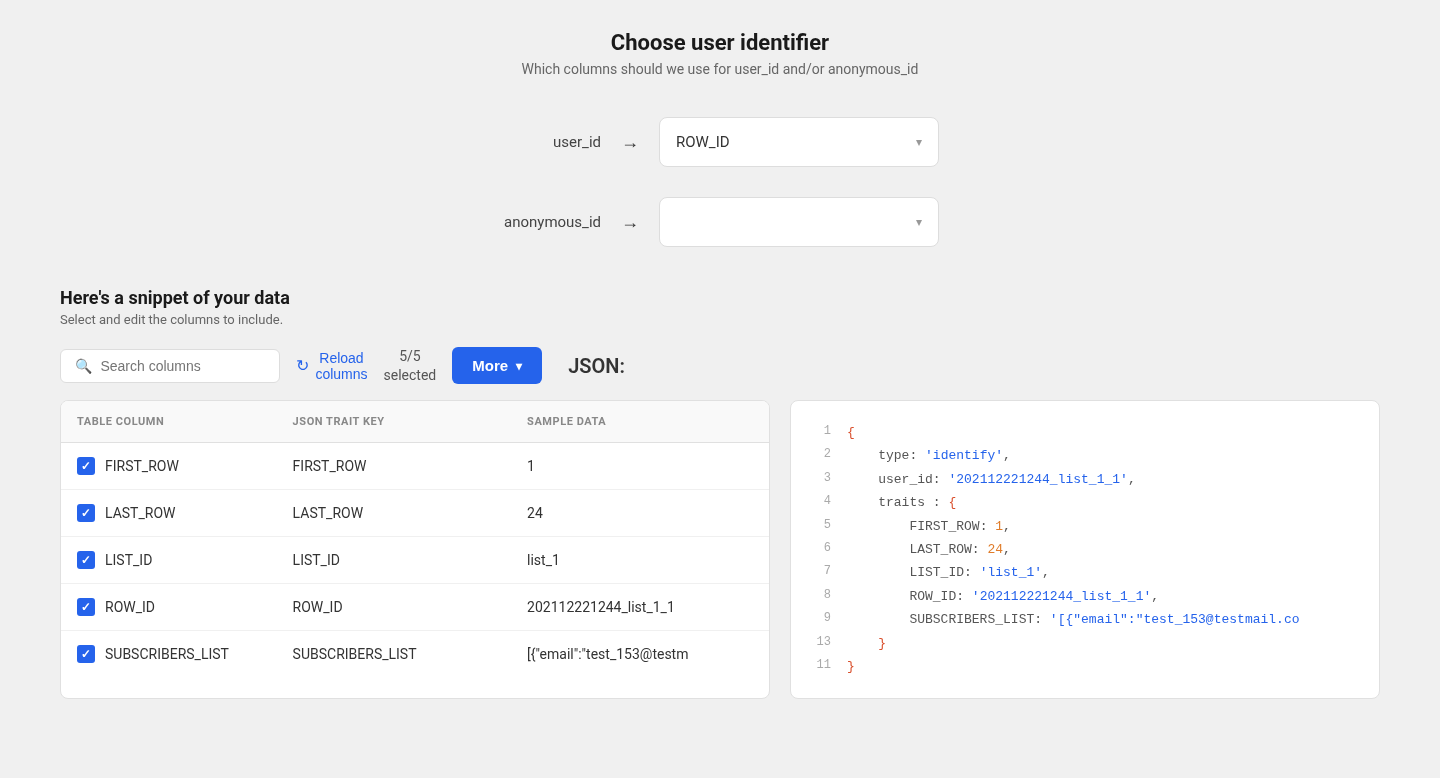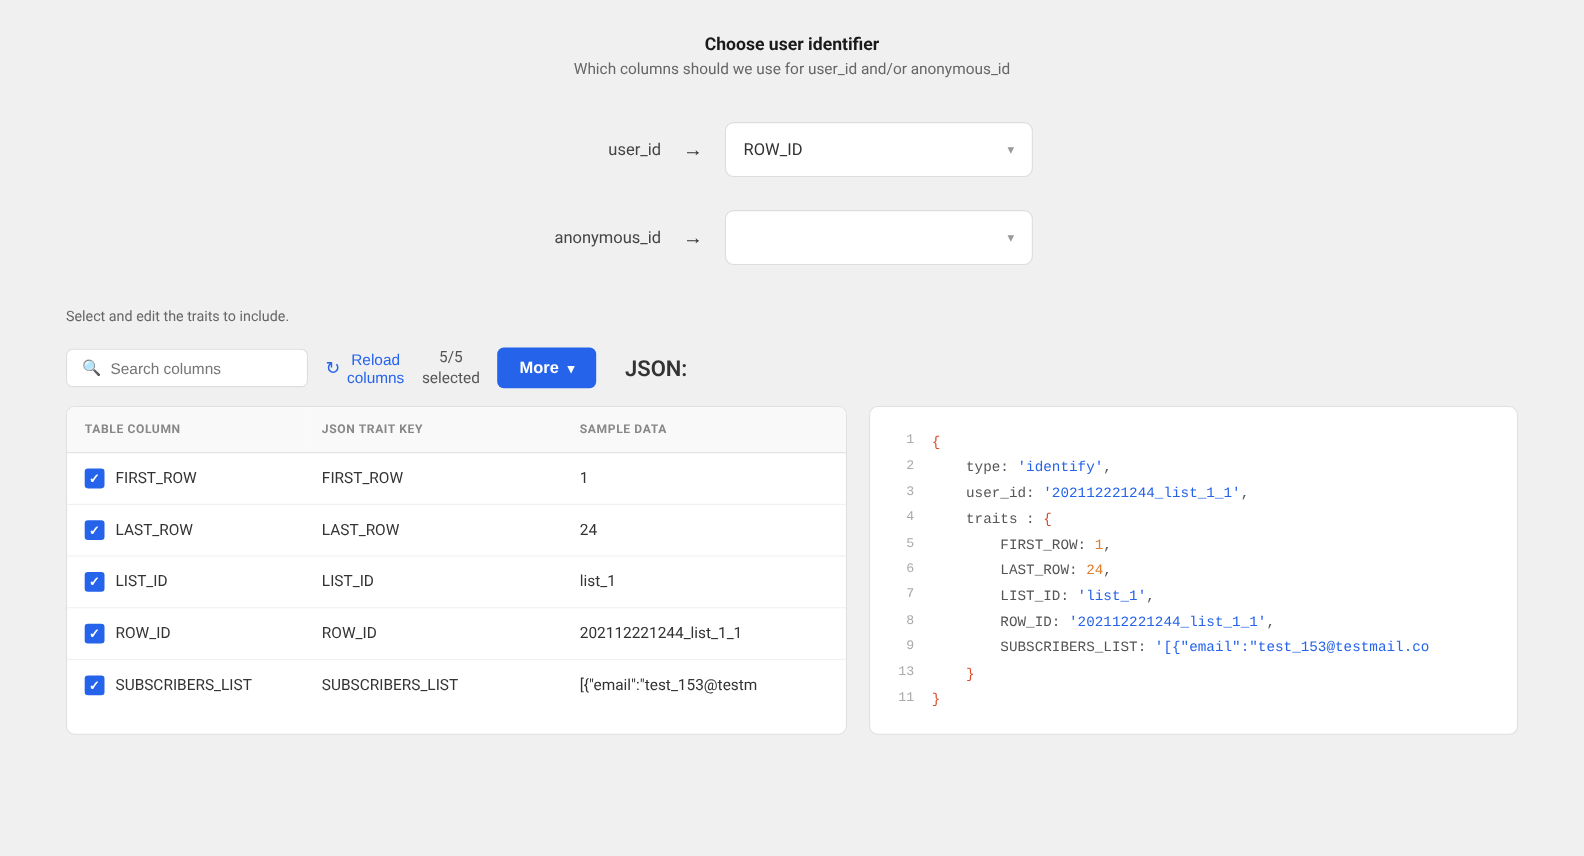--- a/index.html
+++ b/index.html
@@ -13,21 +13,21 @@
       width: 1440px;
       min-height: 778px;
       background: #f0f0f0;
       padding: 30px 60px;
     }
     .header {
       text-align: center;
       margin-bottom: 40px;
     }
     .header-title {
-      font-size: 16px;
+      font-size: 22px;
       font-weight: 700;
       color: #1a1a1a;
       margin-bottom: 6px;
     }
     .header-subtitle {
       font-size: 14px;
       color: #666;
     }
     .identifier-section {
       display: flex;
@@ -272,21 +272,22 @@
       <span class="identifier-label">anonymous_id</span>
       <span class="arrow">→</span>
       <div class="select-dropdown">
         <span></span>
         <span class="chevron">▾</span>
       </div>
     </div>
   </div>
 
   <div class="snippet-section">
-    <div class="snippet-subtitle">Select and edit the traits to include.</div>
+    <div class="snippet-title">Here's a snippet of your data</div>
+    <div class="snippet-subtitle">Select and edit the columns to include.</div>
 
     <div class="toolbar">
       <div class="search-input-wrap">
         <span class="search-icon">🔍</span>
         <input type="text" placeholder="Search columns" style="">
       </div>
       <button class="reload-btn">
         <span class="reload-icon">↻</span>
         <span>Reload<br>columns</span>
       </button>

